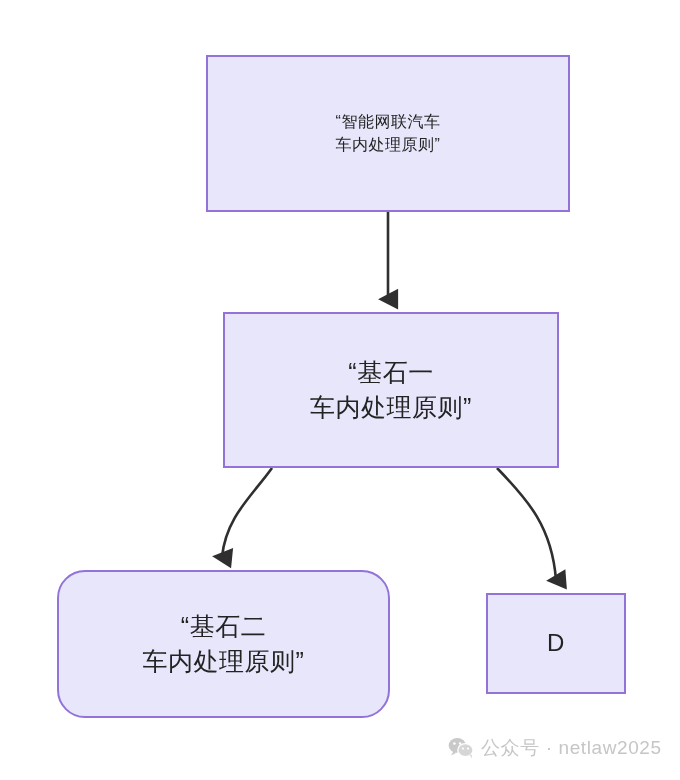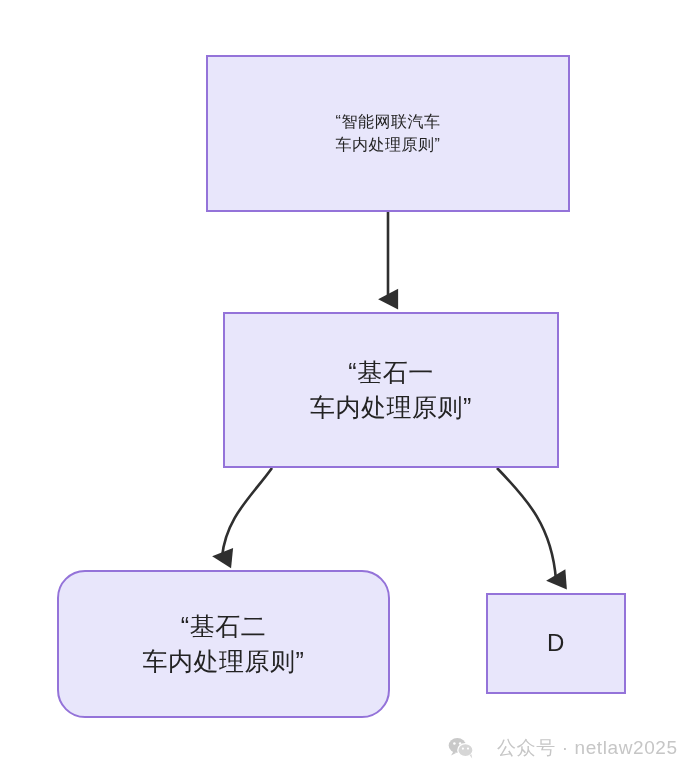--- a/index.html
+++ b/index.html
@@ -80,21 +80,20 @@
     top: 735px;
     display: flex;
     align-items: center;
     gap: 7px;
     color: #c6c6c6;
     font-size: 19px;
     letter-spacing: 0.6px;
   }
   #watermark .wm-text {
     white-space: nowrap;
-    margin-left: 16px;
   }
   .wechat-icon {
     display: block;
   }
 </style>
 </head>
 <body>
 
 <div id="canvas">
 

